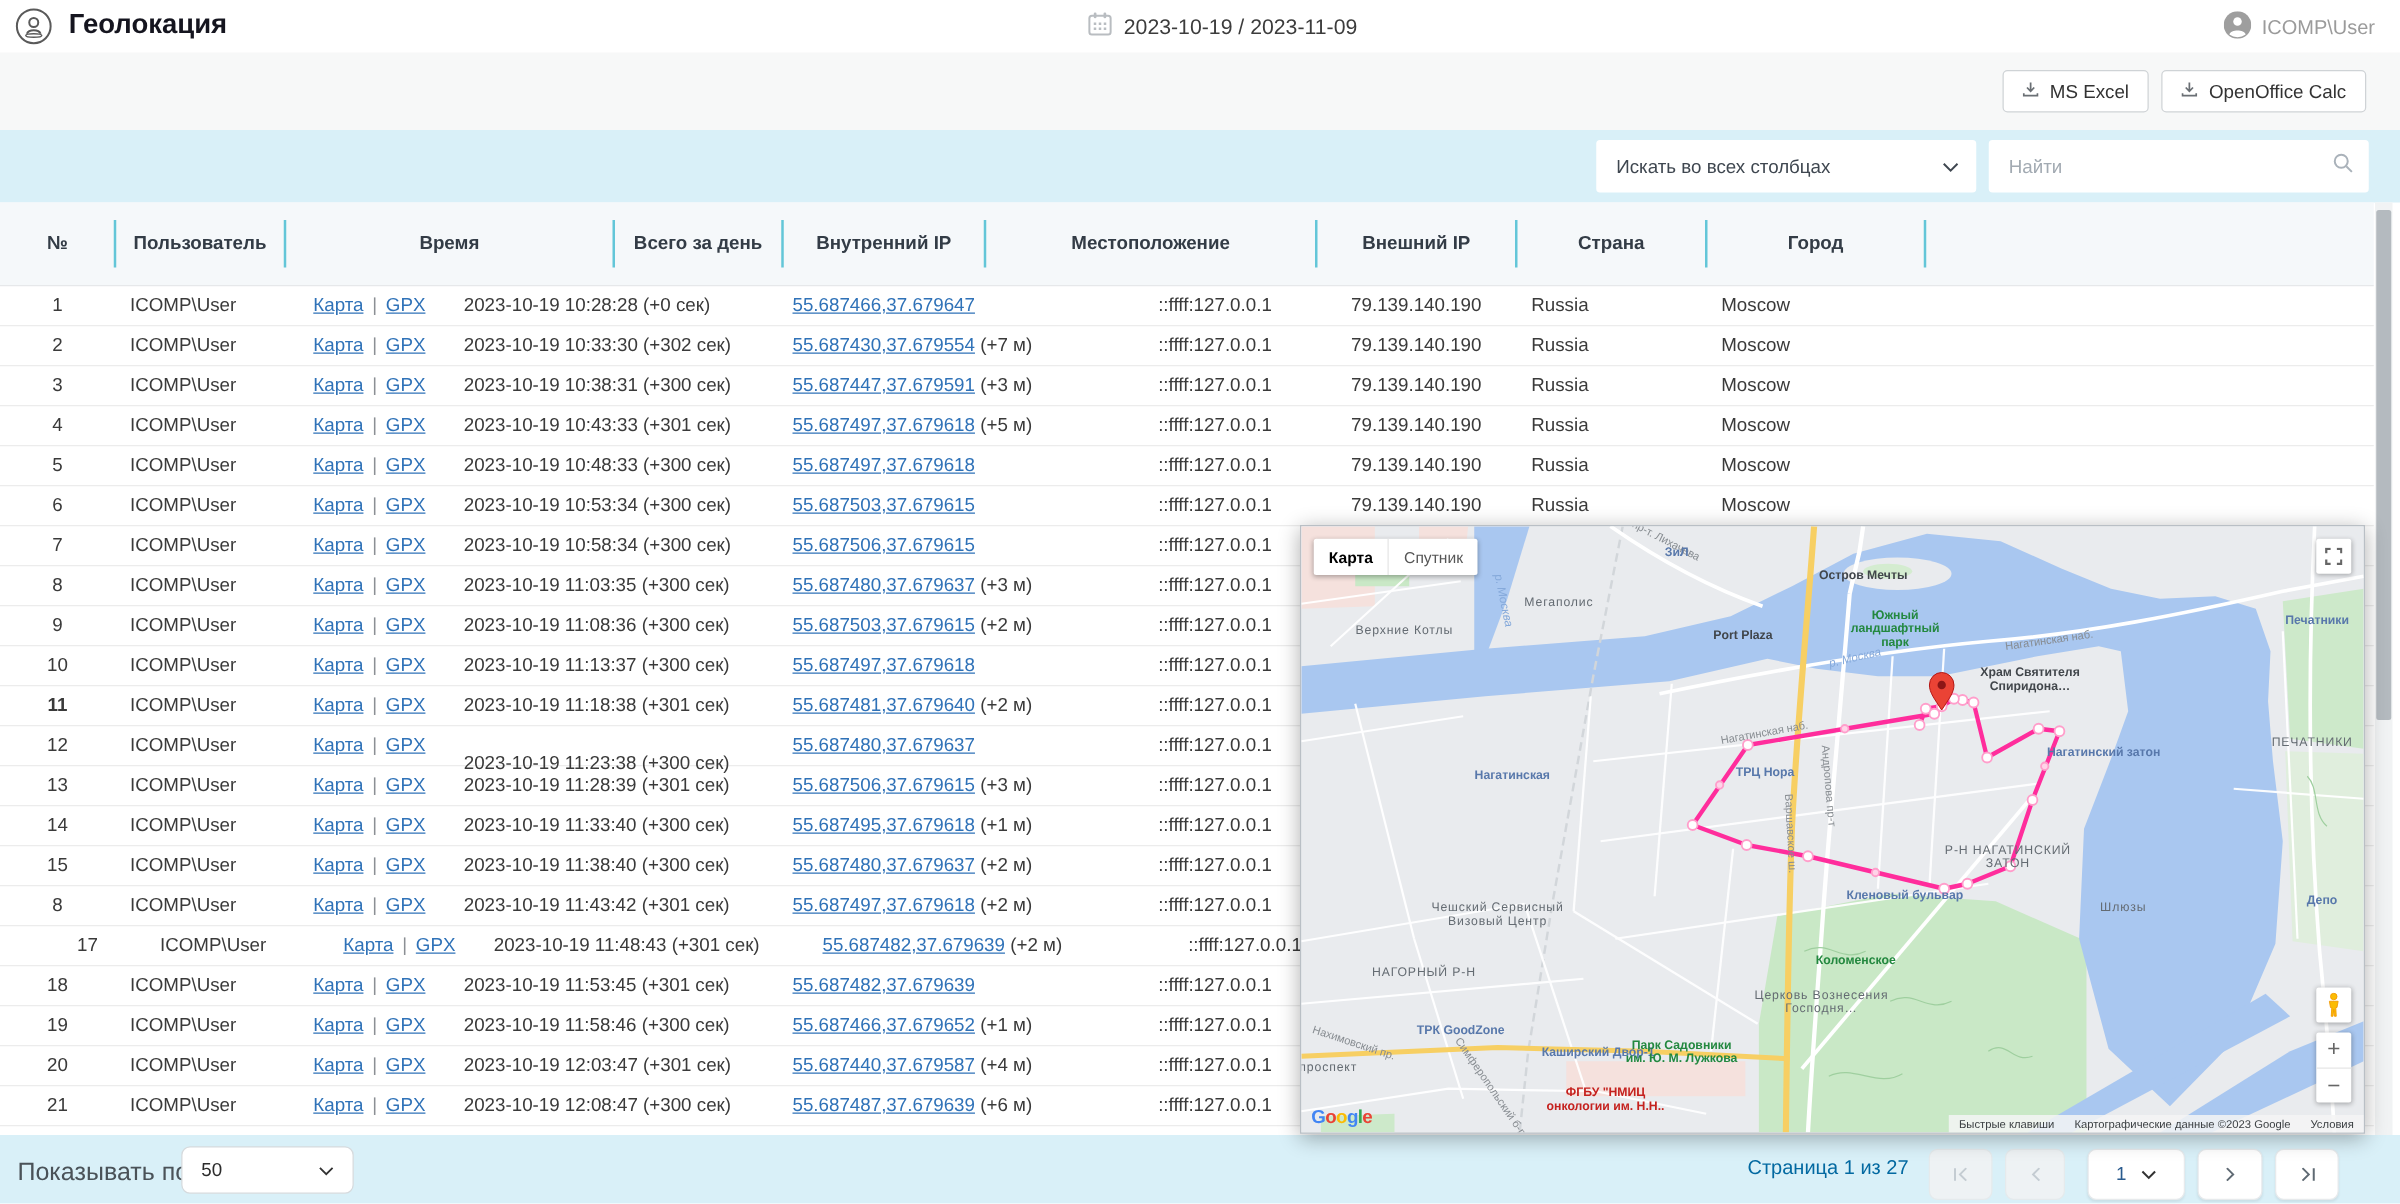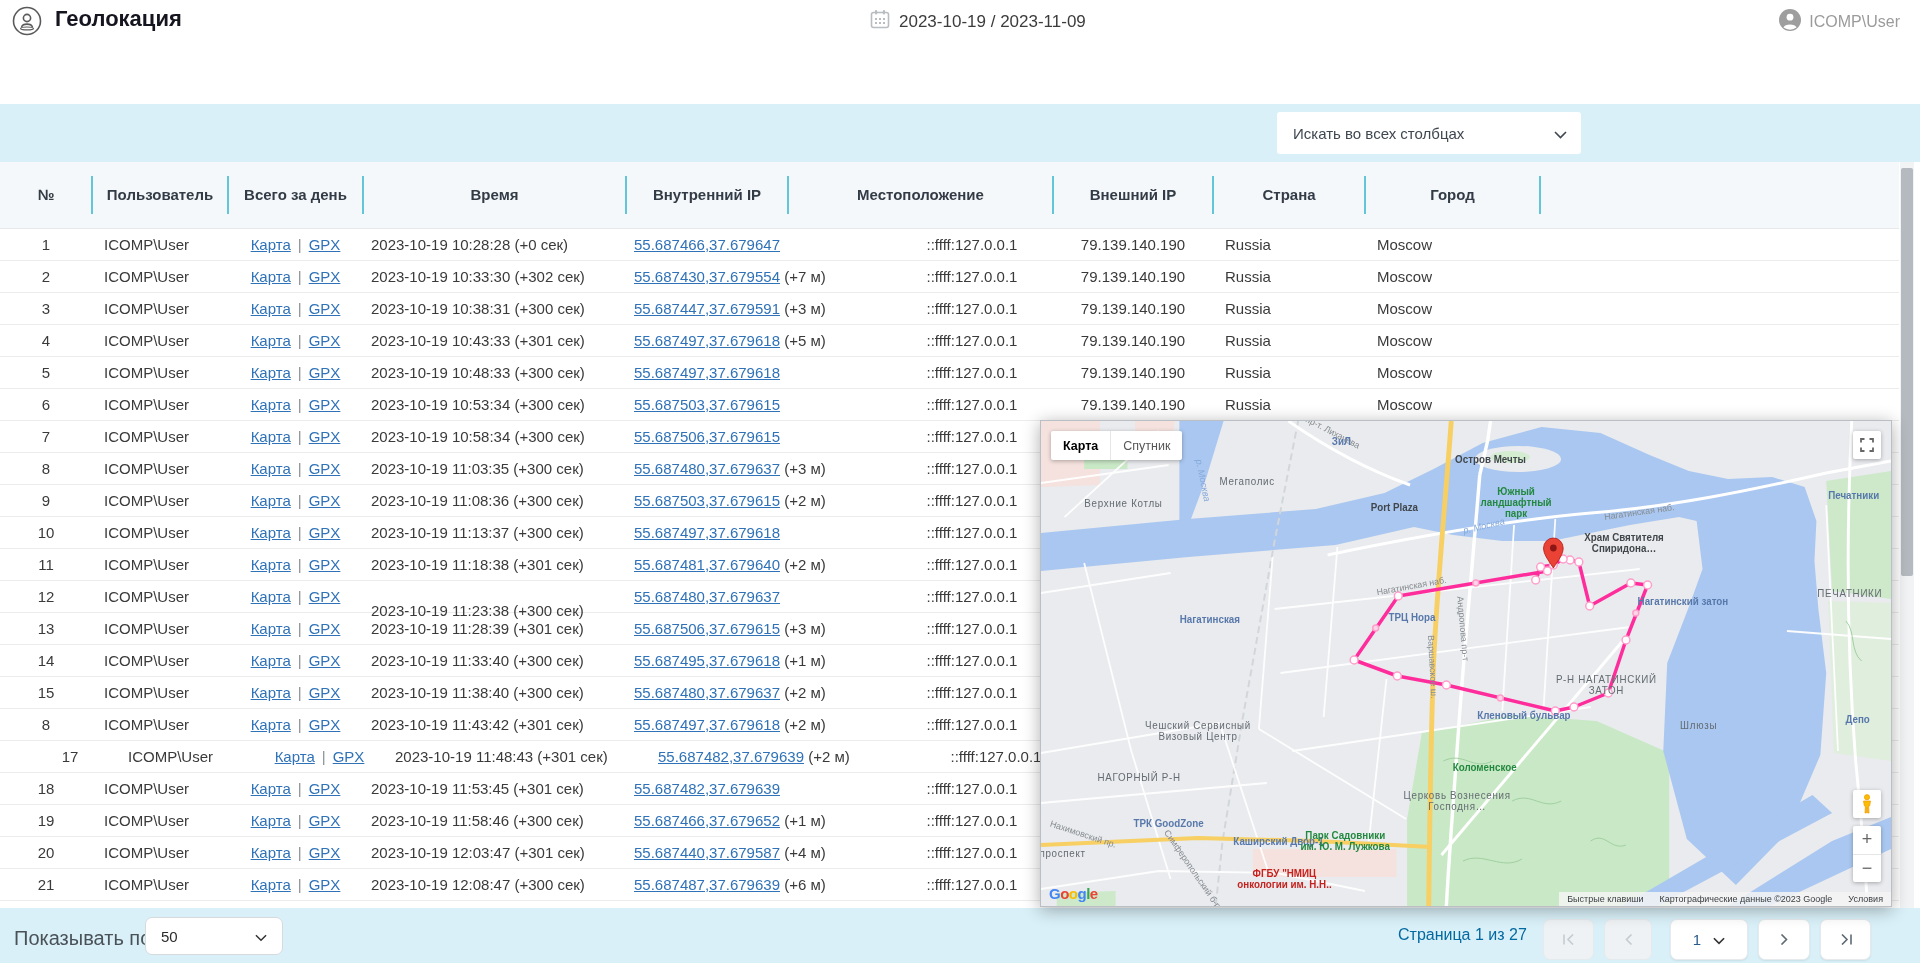--- a/index.html
+++ b/index.html
@@ -116,37 +116,68 @@
         <svg width="22" height="22" viewBox="0 0 22 22">
           <circle cx="11" cy="11" r="11" fill="#9e9e9e"></circle>
           <circle cx="11" cy="8.2" r="3.4" fill="#fff"></circle>
           <path d="M4.5,18.6 C5.5,14.4 16.5,14.4 17.5,18.6 A11,11 0 0 1 4.5,18.6 Z" fill="#fff"></path>
         </svg>
       </span>
       <span>ICOMP\User</span>
     </div>
   </div>
 
+  <div class="subband">
+    <div class="export-buttons">
+      <button class="btn-export">
+        <span>
+          <svg width="13" height="13" viewBox="0 0 13 13" fill="none" stroke="#6a6f74" stroke-width="1.4">
+            <path d="M6.5,1 V7.5 M3.6,5 L6.5,8 L9.4,5"></path>
+              <path d="M1,9.5 V11.5 H12 V9.5"></path>
+          </svg>
+        </span>
+        <span>MS Excel</span>
+      </button>
+      <button class="btn-export">
+        <span>
+          <svg width="13" height="13" viewBox="0 0 13 13" fill="none" stroke="#6a6f74" stroke-width="1.4">
+            <path d="M6.5,1 V7.5 M3.6,5 L6.5,8 L9.4,5"></path>
+              <path d="M1,9.5 V11.5 H12 V9.5"></path>
+          </svg>
+        </span>
+        <span>OpenOffice Calc</span>
+      </button>
+    </div>
+  </div>
 
   <div class="toolbar">
     <div class="scope-select">
       <span>Искать во всех столбцах</span>
       <span>
         <svg width="13" height="8" viewBox="0 0 13 8" fill="none" stroke="#3f4750" stroke-width="1.6">
             <path d="M1,1 L6.5,6.5 L12,1"></path>
           </svg>
       </span>
     </div>
+    <div class="search-box">
+      <input type="text" placeholder="Найти" style="">
+      <span>
+        <svg width="17" height="17" viewBox="0 0 17 17" fill="none" stroke="#aab2ba" stroke-width="1.6">
+          <circle cx="7" cy="7" r="5.2"></circle>
+            <path d="M11,11 L15.5,15.5"></path>
+        </svg>
+      </span>
+    </div>
   </div>
 
   <div class="thead" id="thead">
       <div class="hcell sep" style="width: 92px;">№</div>
       <div class="hcell sep" style="width: 136px;">Пользователь</div>
+      <div class="hcell sep" style="width: 263px;">Время</div>
       <div class="hcell sep" style="width: 135px;">Всего за день</div>
-      <div class="hcell sep" style="width: 263px;">Время</div>
       <div class="hcell sep" style="width: 162px;">Внутренний IP</div>
       <div class="hcell sep" style="width: 265px;">Местоположение</div>
       <div class="hcell sep" style="width: 160px;">Внешний IP</div>
       <div class="hcell sep" style="width: 152px;">Страна</div>
       <div class="hcell sep" style="width: 175px;">Город</div>
     </div>
   <div class="tbody" id="tbody">
       <div class="trow">
         <div class="cell t-center" style="width: 92px;">1</div>
         <div class="cell pl12" style="width: 136px;">ICOMP\User</div>
@@ -251,21 +282,21 @@
         <div class="cell pl12" style="width: 136px;">ICOMP\User</div>
         <div class="cell t-center" style="width: 135px;"><span class="lnk">Карта</span><span class="pipe">|</span><span class="lnk">GPX</span></div>
         <div class="cell pl8" style="width: 263px;">2023-10-19 11:13:37 (+300 сек)</div>
         <div class="cell pl8" style="width: 265px;"><span class="lnk">55.687497,37.679618</span></div>
         <div class="cell t-center" style="width: 162px;">::ffff:127.0.0.1</div>
         <div class="cell t-center" style="width: 160px;">79.139.140.190</div>
         <div class="cell pl12" style="width: 152px;">Russia</div>
         <div class="cell pl12" style="width: 175px;">Moscow</div>
       </div>
       <div class="trow">
-        <div class="cell t-center" style="width: 92px;">11</div>
+        <div class="cell t-center" style="width: 92px; font-weight: bold;">11</div>
         <div class="cell pl12" style="width: 136px;">ICOMP\User</div>
         <div class="cell t-center" style="width: 135px;"><span class="lnk">Карта</span><span class="pipe">|</span><span class="lnk">GPX</span></div>
         <div class="cell pl8" style="width: 263px;">2023-10-19 11:18:38 (+301 сек)</div>
         <div class="cell pl8" style="width: 265px;"><span class="lnk">55.687481,37.679640</span><span> (+2 м)</span></div>
         <div class="cell t-center" style="width: 162px;">::ffff:127.0.0.1</div>
         <div class="cell t-center" style="width: 160px;">79.139.140.190</div>
         <div class="cell pl12" style="width: 152px;">Russia</div>
         <div class="cell pl12" style="width: 175px;">Moscow</div>
       </div>
       <div class="trow">

